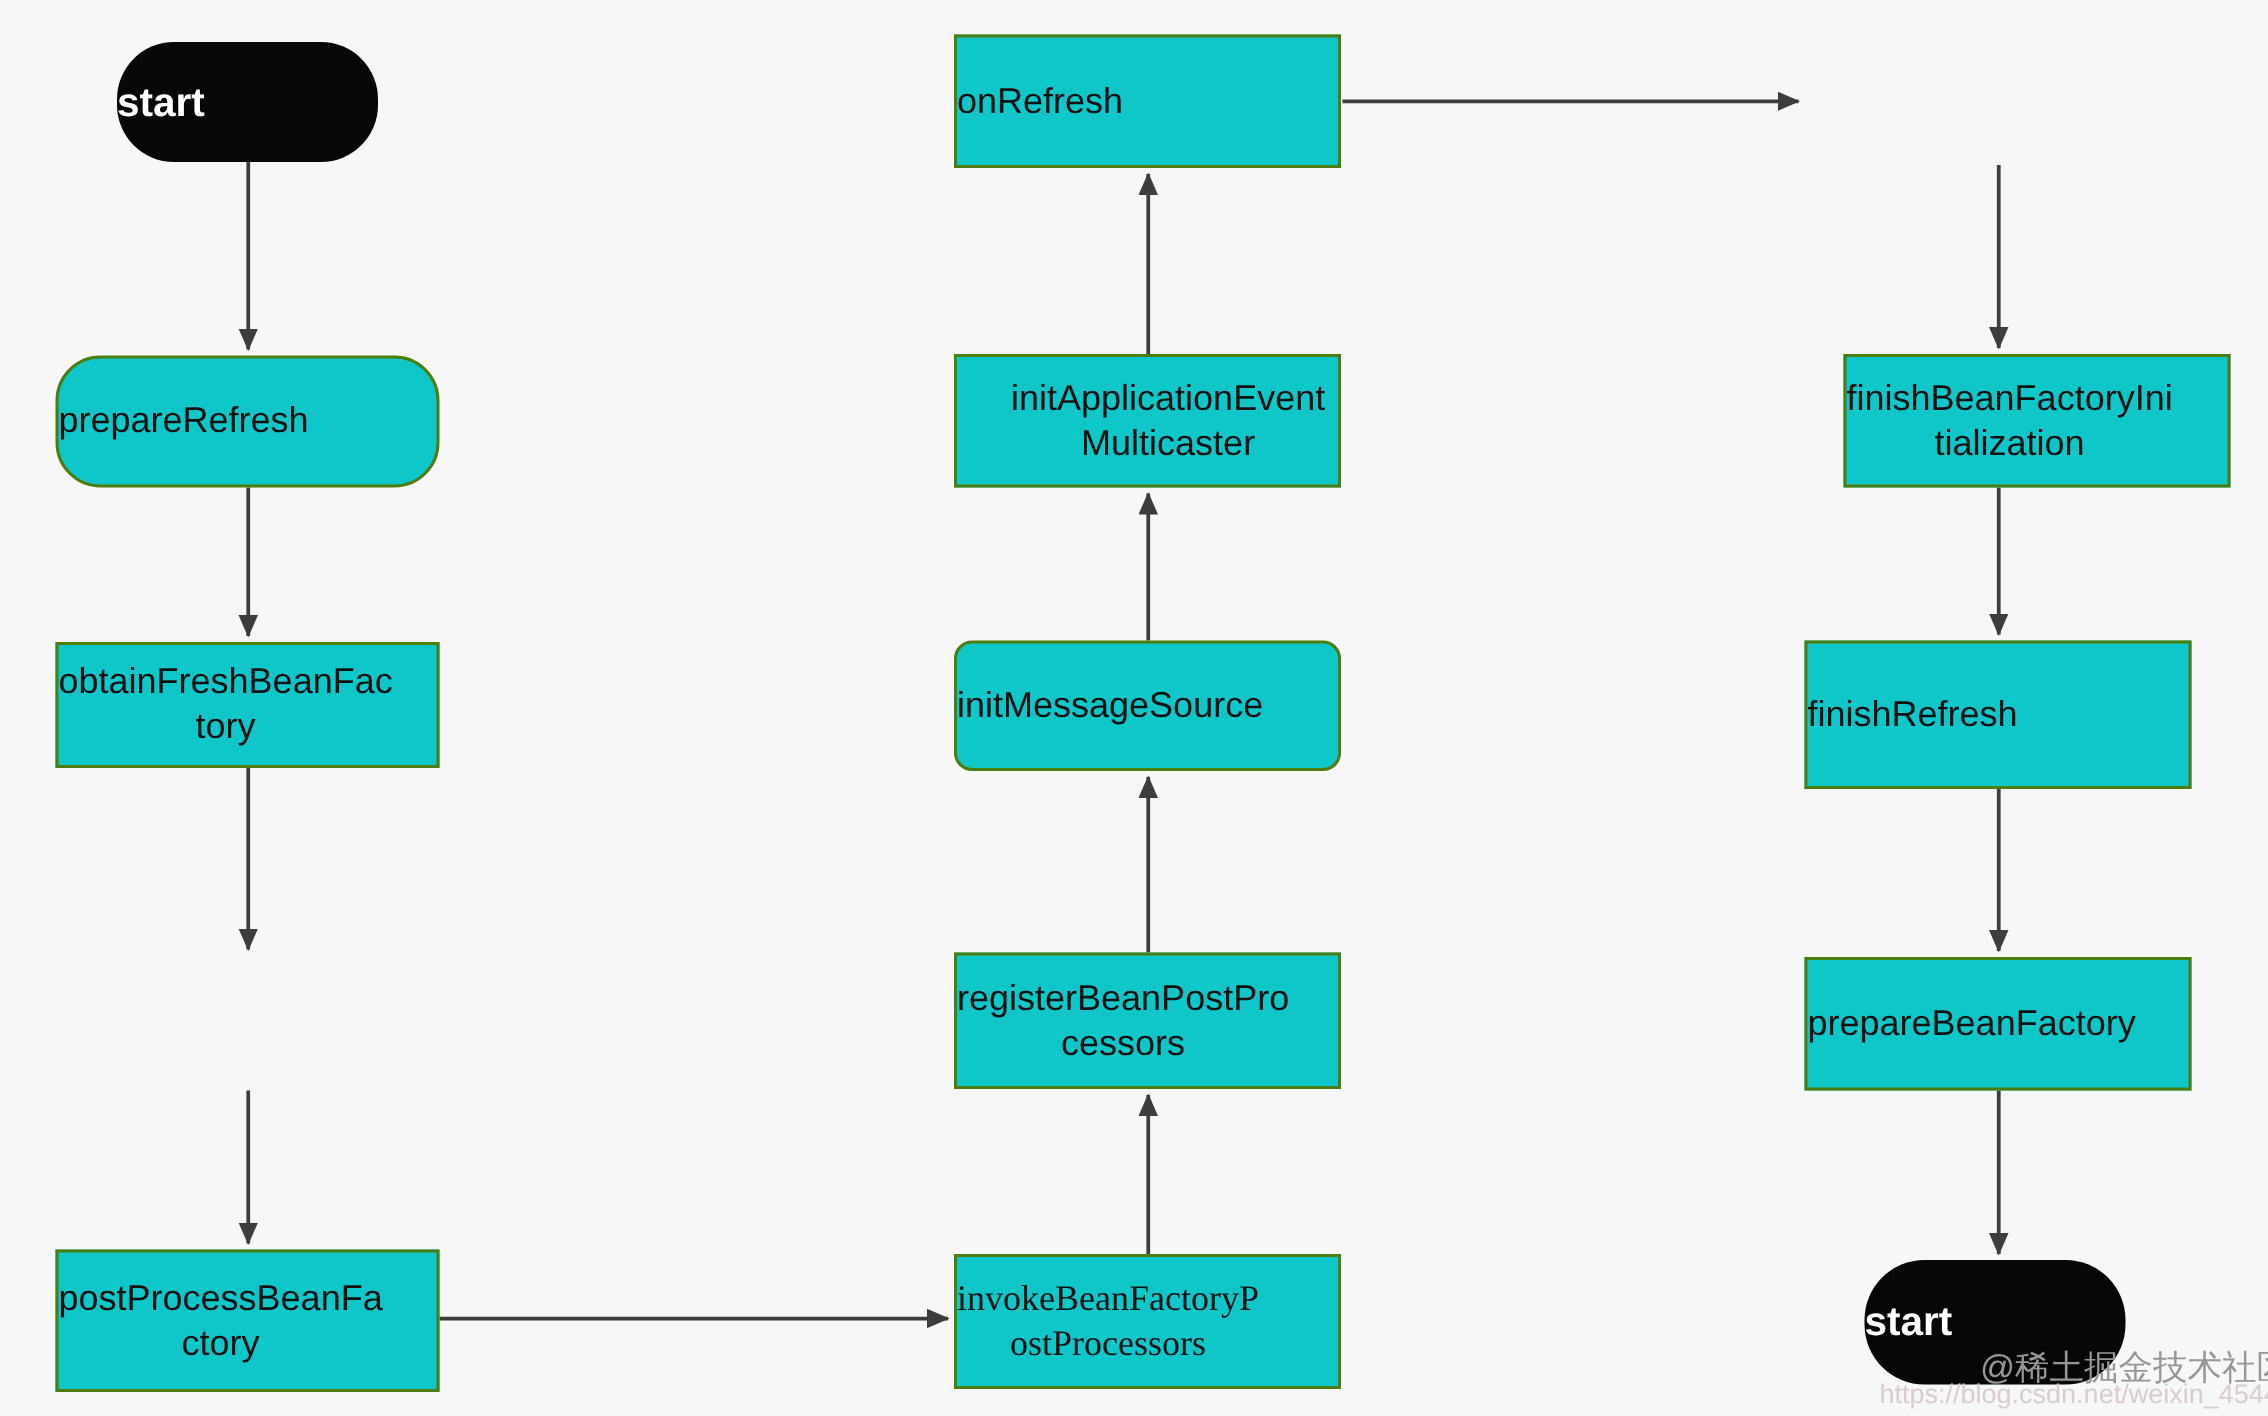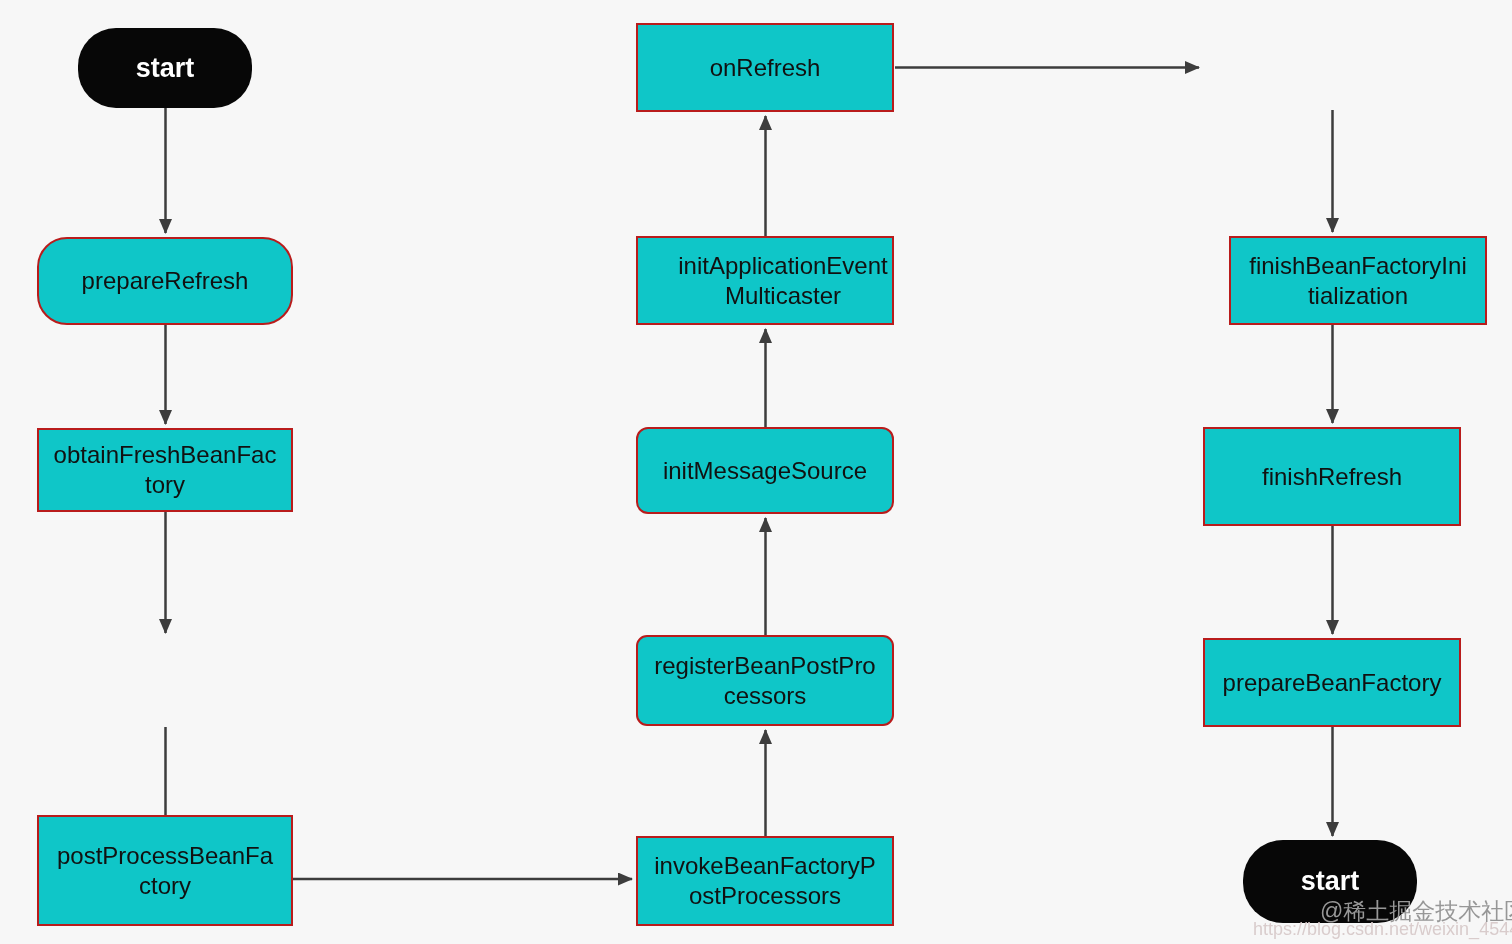--- a/index.html
+++ b/index.html
@@ -18,27 +18,26 @@
   svg.edges {
     position: absolute;
     left: 0; top: 0;
     width: 1512px; height: 944px;
     z-index: 1;
   }
   .node {
     position: absolute;
     display: flex;
     align-items: center;
-    justify-content: center;
     text-align: center;
     z-index: 2;
   }
   .process {
     background: #0fc6c8;
-    border: 2px solid #b91c1c;
+    border: 2px solid #4d7c0f;
     color: #111111;
     font-size: 24px;
     line-height: 1.25;
   }
   .process .label { white-space: pre-line; }
   .terminal {
     background: #070707;
     color: #ffffff;
     font-weight: bold;
     font-size: 27px;
@@ -100,44 +99,44 @@
   <div class="node process col-l" style="top:237px; height:88px;border-radius:30px;">
     <span class="label">prepareRefresh</span>
   </div>
 
   <div class="node process col-l" style="top:428px; height:84px;">
     <span class="label">obtainFreshBeanFac
 tory</span>
   </div>
 
 
-  <div class="node process col-l" style="top:815px; height:111px;">
+  <div class="node process col-l" style="top:833px; height:95px;">
     <span class="label">postProcessBeanFa
 ctory</span>
   </div>
 
   <div class="node process col-m" style="top:23px; height:89px;">
     <span class="label">onRefresh</span>
   </div>
 
   <div class="node process col-m" style="top:236px; height:89px;padding-left:36px;">
     <span class="label">initApplicationEvent
 Multicaster</span>
   </div>
 
   <div class="node process col-m" style="top:427px; height:87px;border-radius:12px;">
     <span class="label">initMessageSource</span>
   </div>
 
-  <div class="node process col-m" style="top:635px; height:91px;border-radius:11px;">
+  <div class="node process col-m" style="top:635px; height:91px;">
     <span class="label">registerBeanPostPro
 cessors</span>
   </div>
 
-  <div class="node process col-m" style="top:836px; height:90px;">
+  <div class="node process col-m" style="top:836px; height:90px;font-family:Liberation Serif, serif;">
     <span class="label">invokeBeanFactoryP
 ostProcessors</span>
   </div>
 
 
   <div class="node process col-r" style="top:236px; height:89px;margin-left:26px;">
     <span class="label">finishBeanFactoryIni
 tialization</span>
   </div>
 

